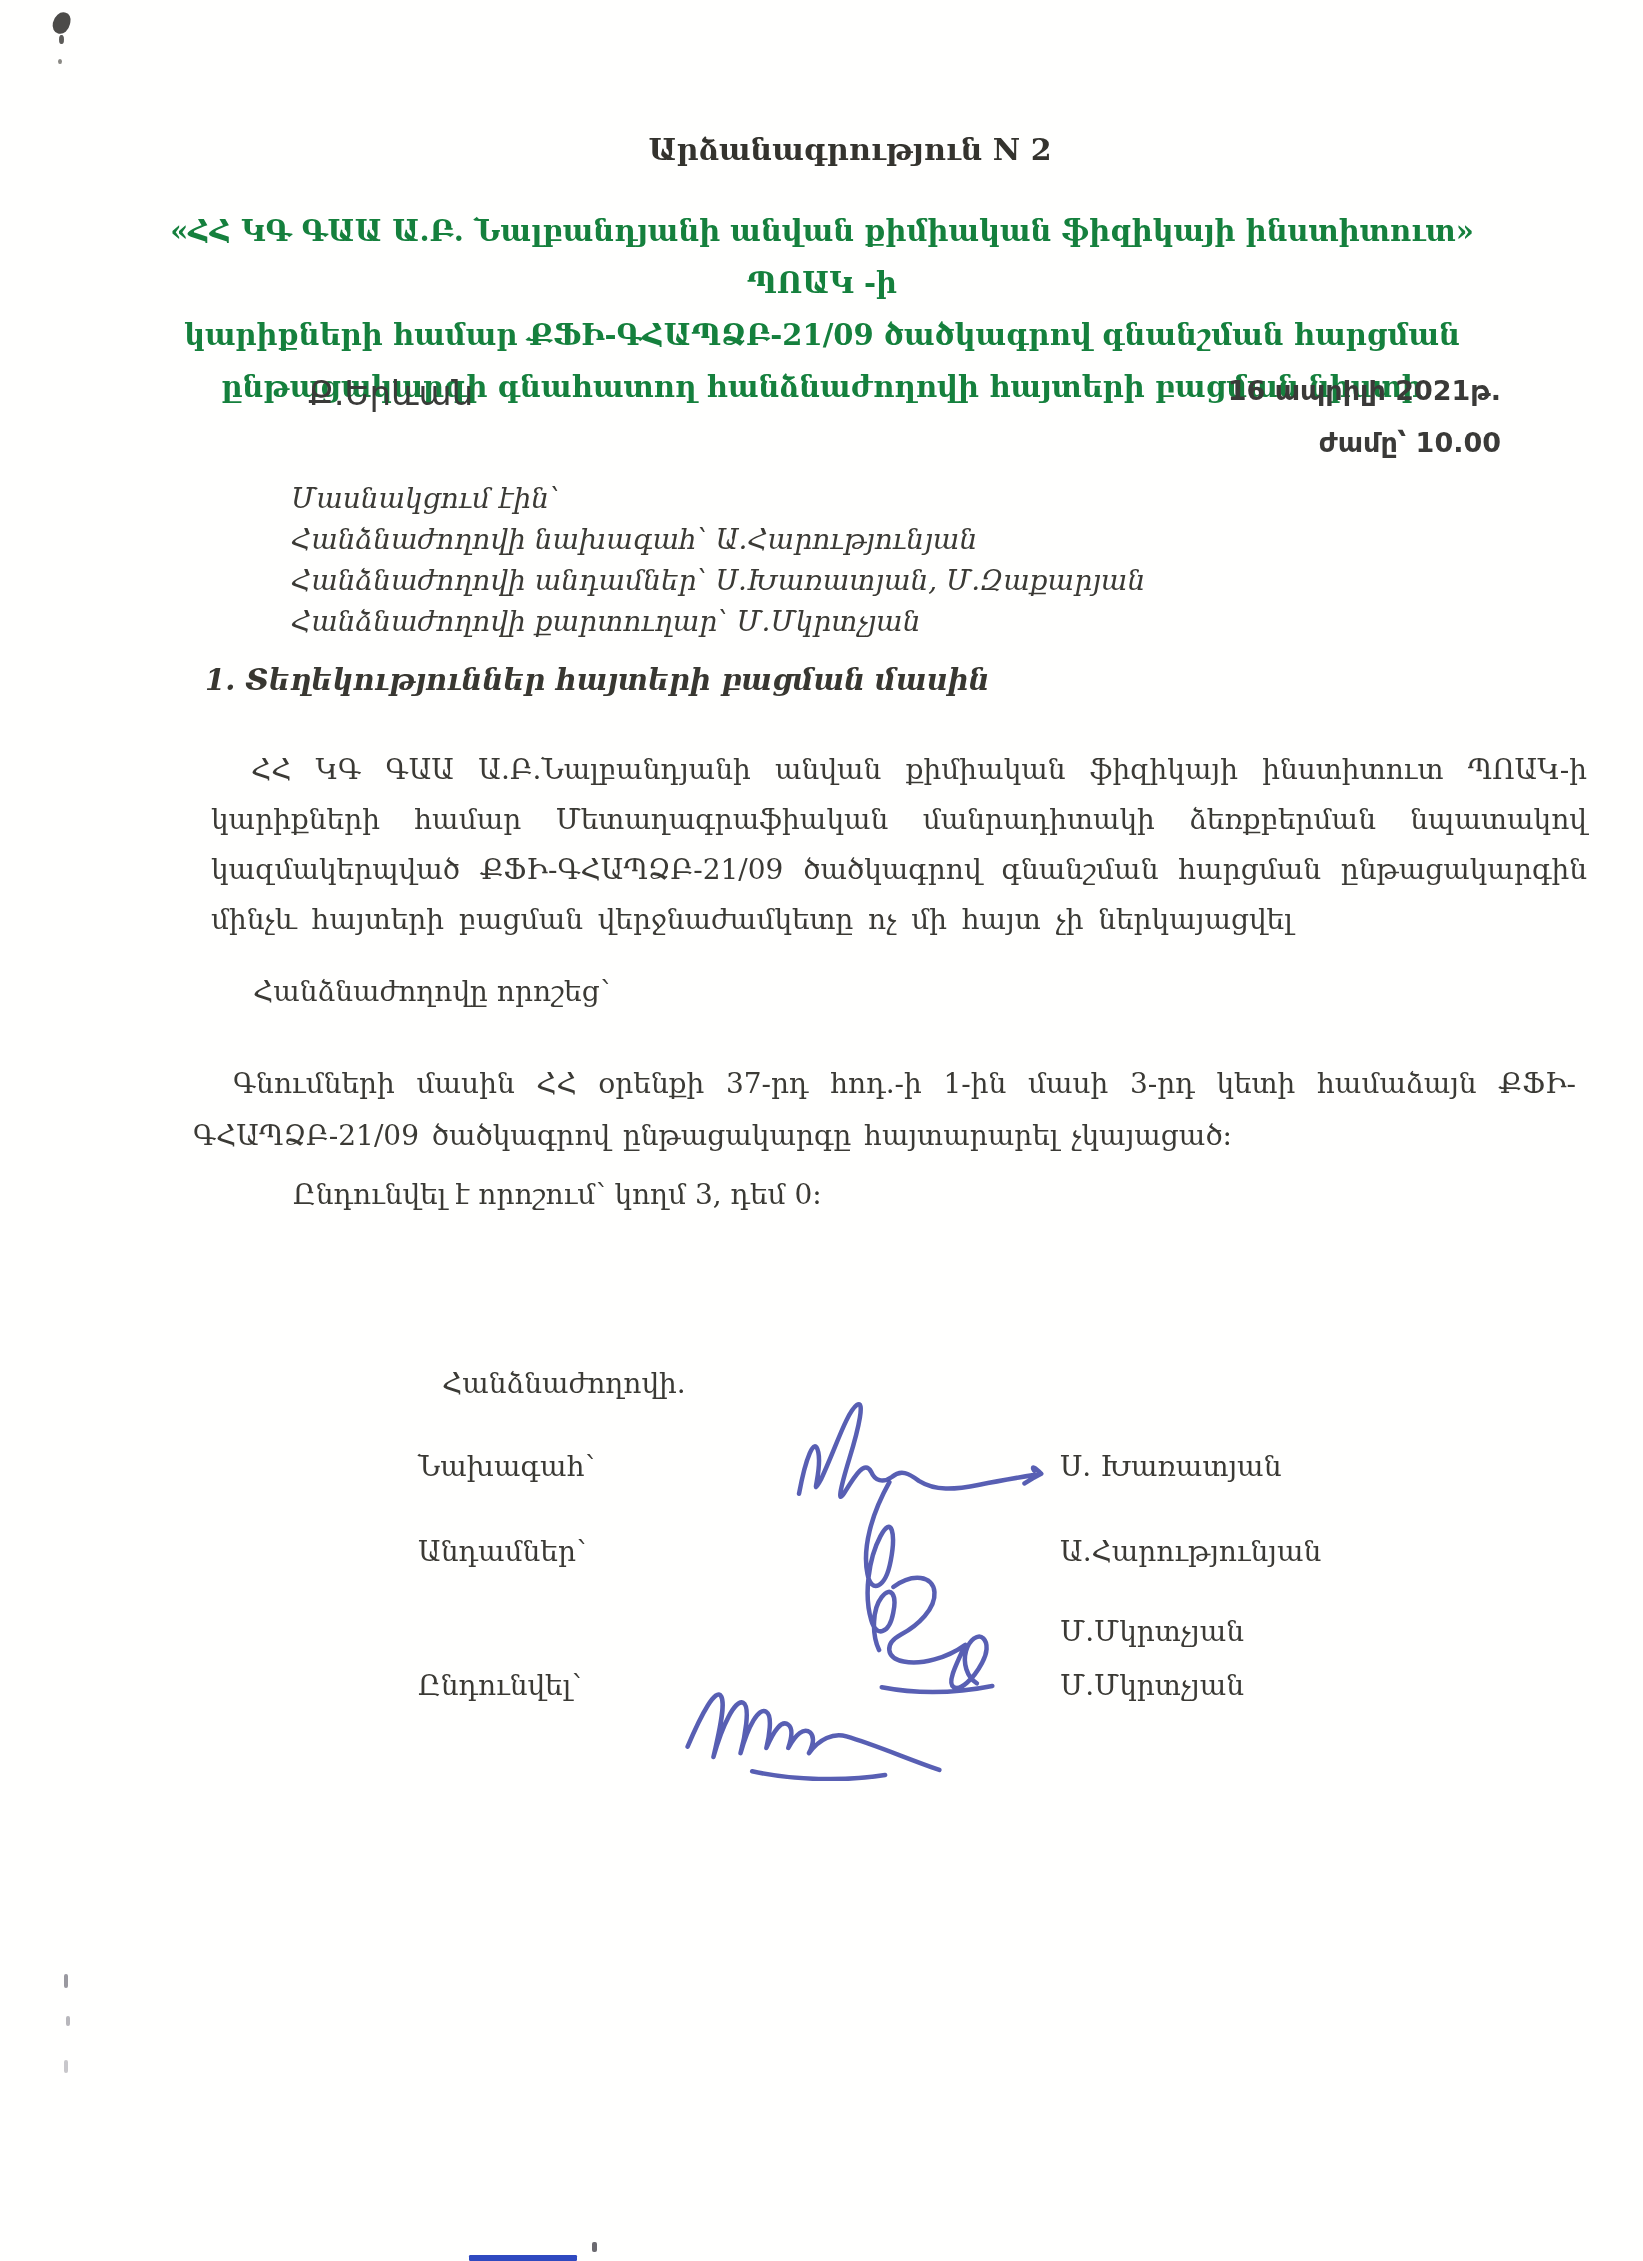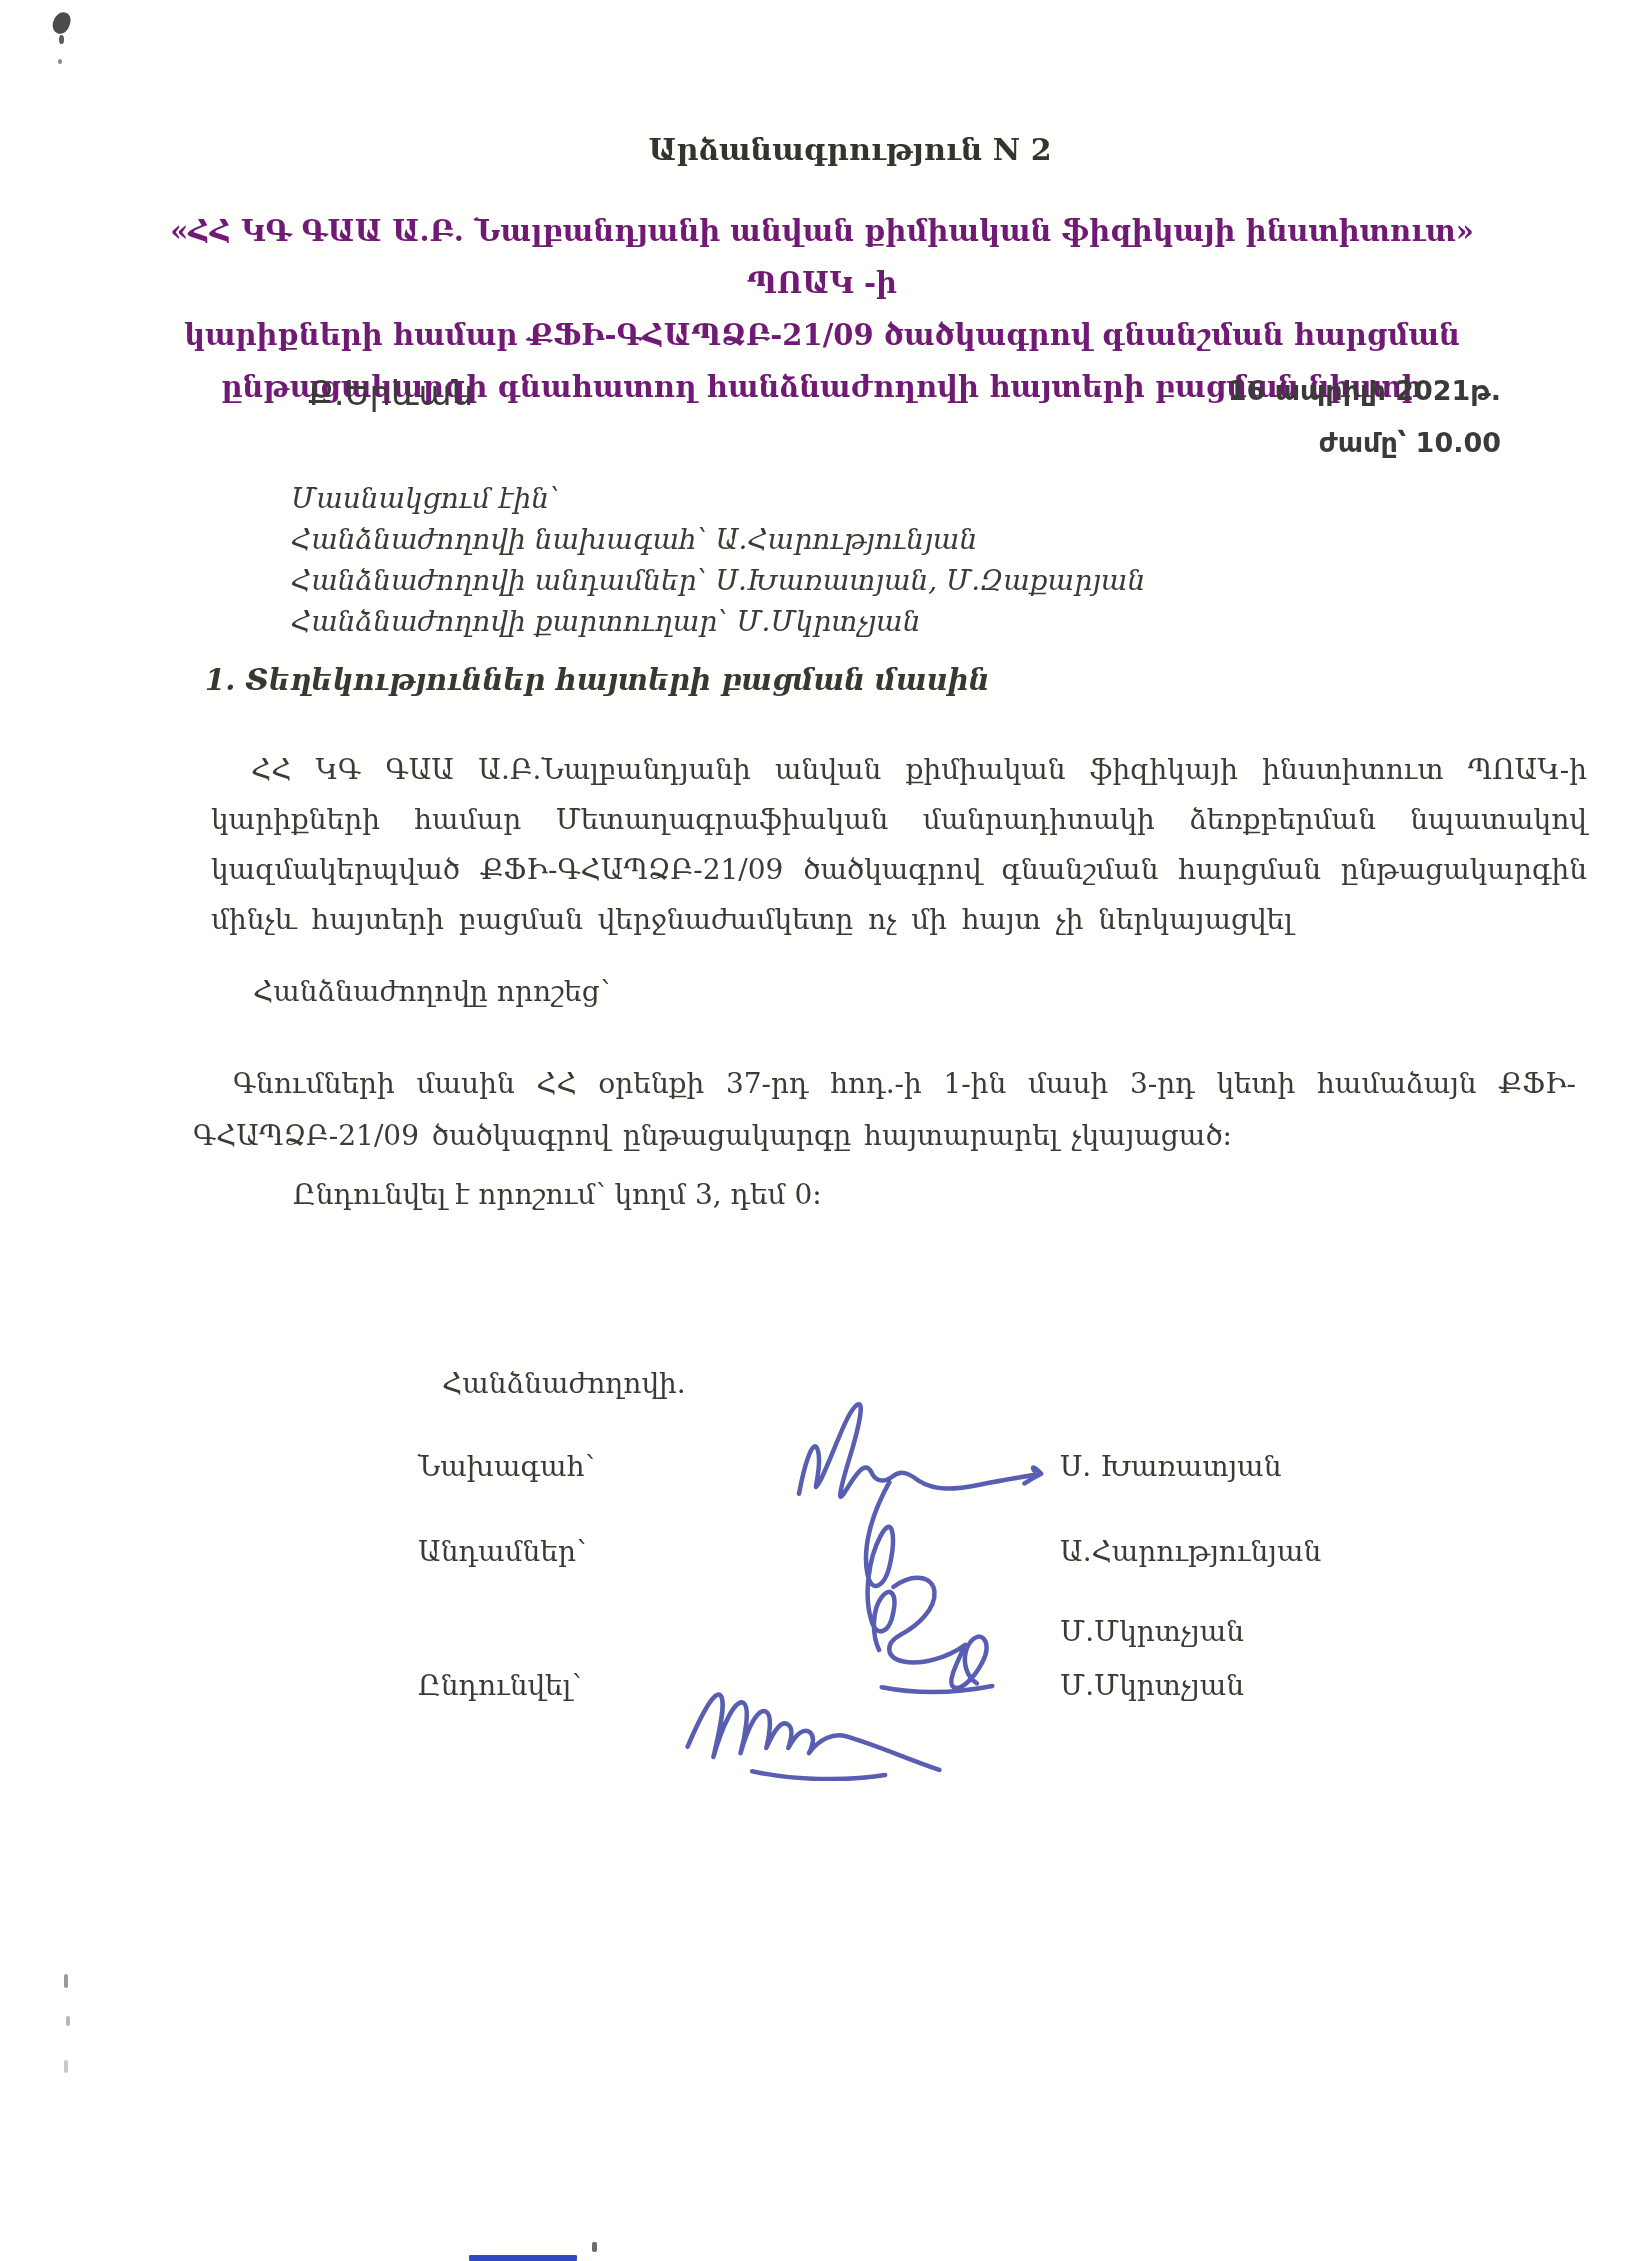--- a/index.html
+++ b/index.html
@@ -11,21 +11,21 @@
     color:#3b3a35;
     overflow:hidden;
   }
   .title {
     position:absolute; top:132px; left:0; width:100%;
     text-align:center; font-size:30px; font-weight:bold; color:#34332e;padding-left:28px;
   }
   .heading {
     position:absolute; top:205px; left:145px; width:1354px;
     text-align:center; font-size:29px; font-weight:bold;
-    line-height:52px; color:#701a75;
+    line-height:52px; color:#15803d;
   }
   .place {
     position:absolute; left:308px; top:373px;
     font-family:"DejaVu Sans",sans-serif; font-weight:normal; font-size:34px; color:#3a3a38;text-align:right;
   }
   .datetime {
     position:absolute; right:143px; top:365px; text-align:right;
     font-family:"DejaVu Sans",sans-serif; font-weight:bold; font-size:27px;
     line-height:52px; color:#3a3a38;
   }

